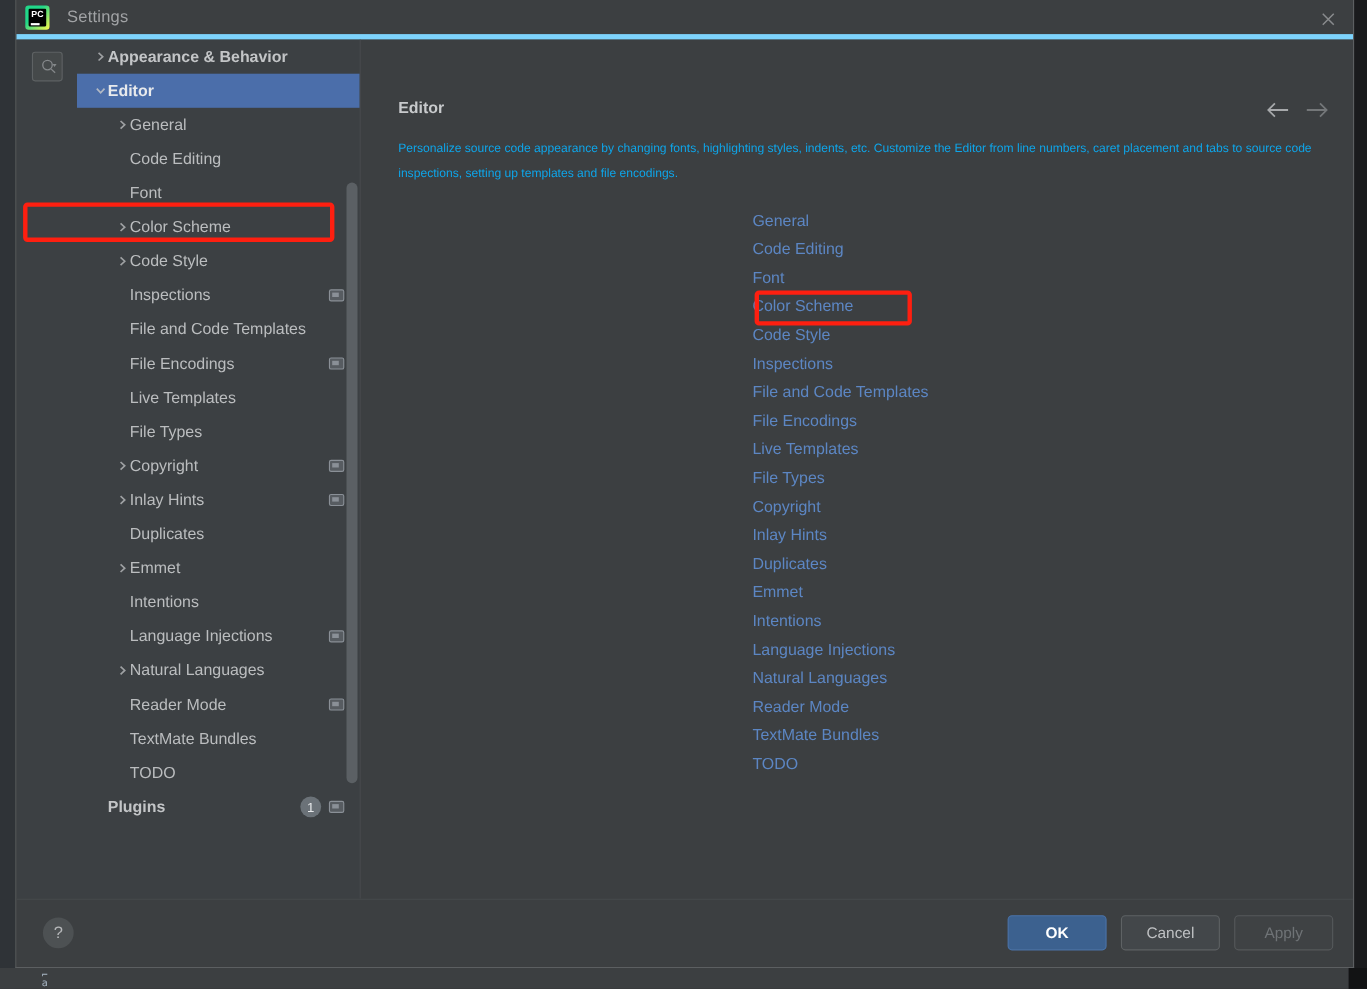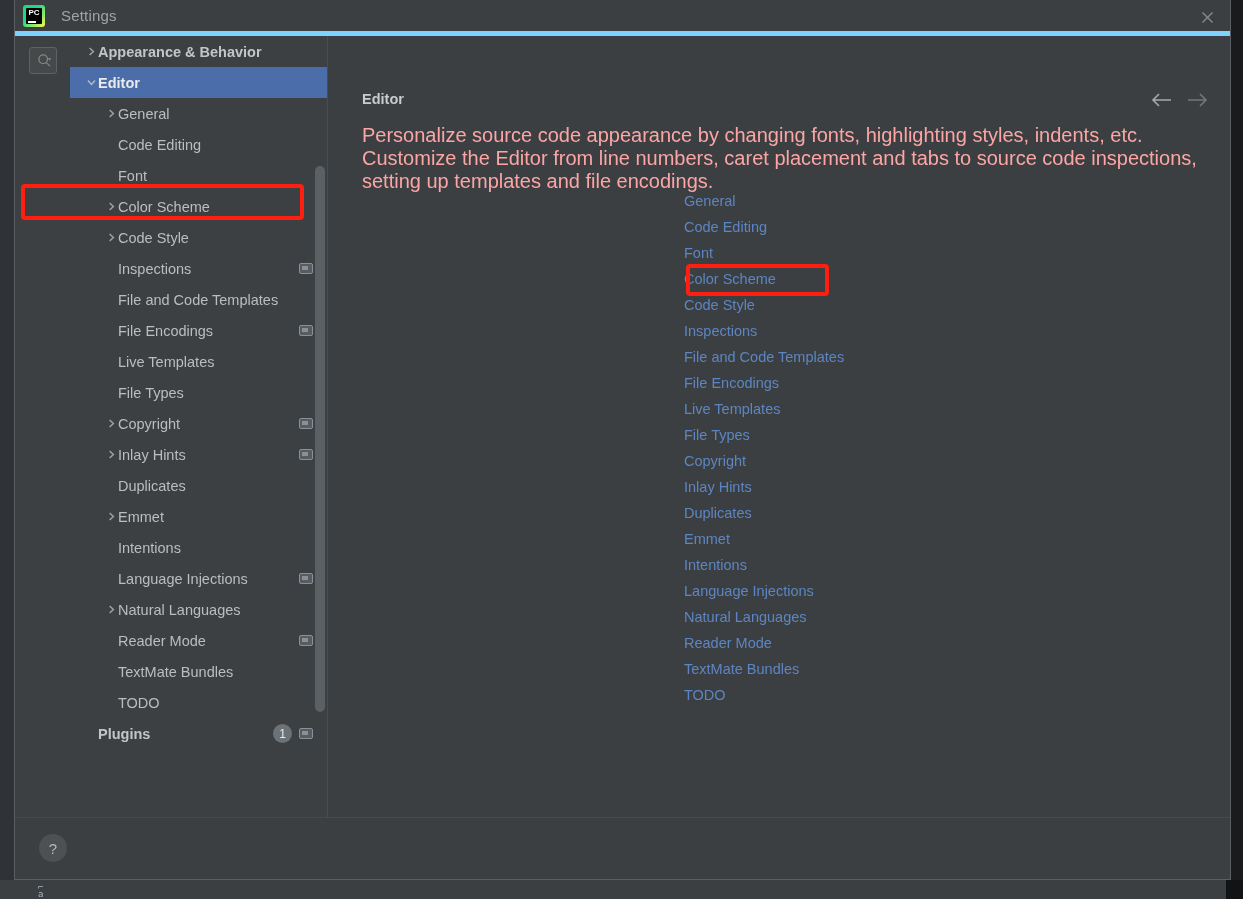--- a/index.html
+++ b/index.html
@@ -265,23 +265,23 @@
     justify-content: center;
     cursor: default;
   }
   #nav-back svg  { opacity: 0.8; }
   #nav-forward svg { opacity: 0.42; }
 
   #main-description {
     position: absolute;
     left: 34px; top: 88px;
     width: 878px;
-    font-size: 20px;
+    font-size: 11px;
     line-height: 23px;
-    color: #fca5a5;
+    color: #0ea5e9;
   }
 
   #link-list {
     position: absolute;
     left: 356px; top: 152px;
   }
   .link-item {
     font-size: 14.5px;
     color: #5c86c3;
     height: 26px;
@@ -607,14 +607,19 @@
           <span class="link-item">TextMate Bundles</span>
           <span class="link-item">TODO</span>
         </div>
 
       <div class="annotation-box" id="annotation-color-scheme"></div>
     </div>
   </div>
 
   <div id="dialog-footer">
     <div id="help-button">?</div>
+    <div id="footer-buttons">
+      <div class="dlg-btn primary">OK</div>
+      <div class="dlg-btn">Cancel</div>
+      <div class="dlg-btn disabled">Apply</div>
+    </div>
   </div>
 </div>
 
 </body></html>

